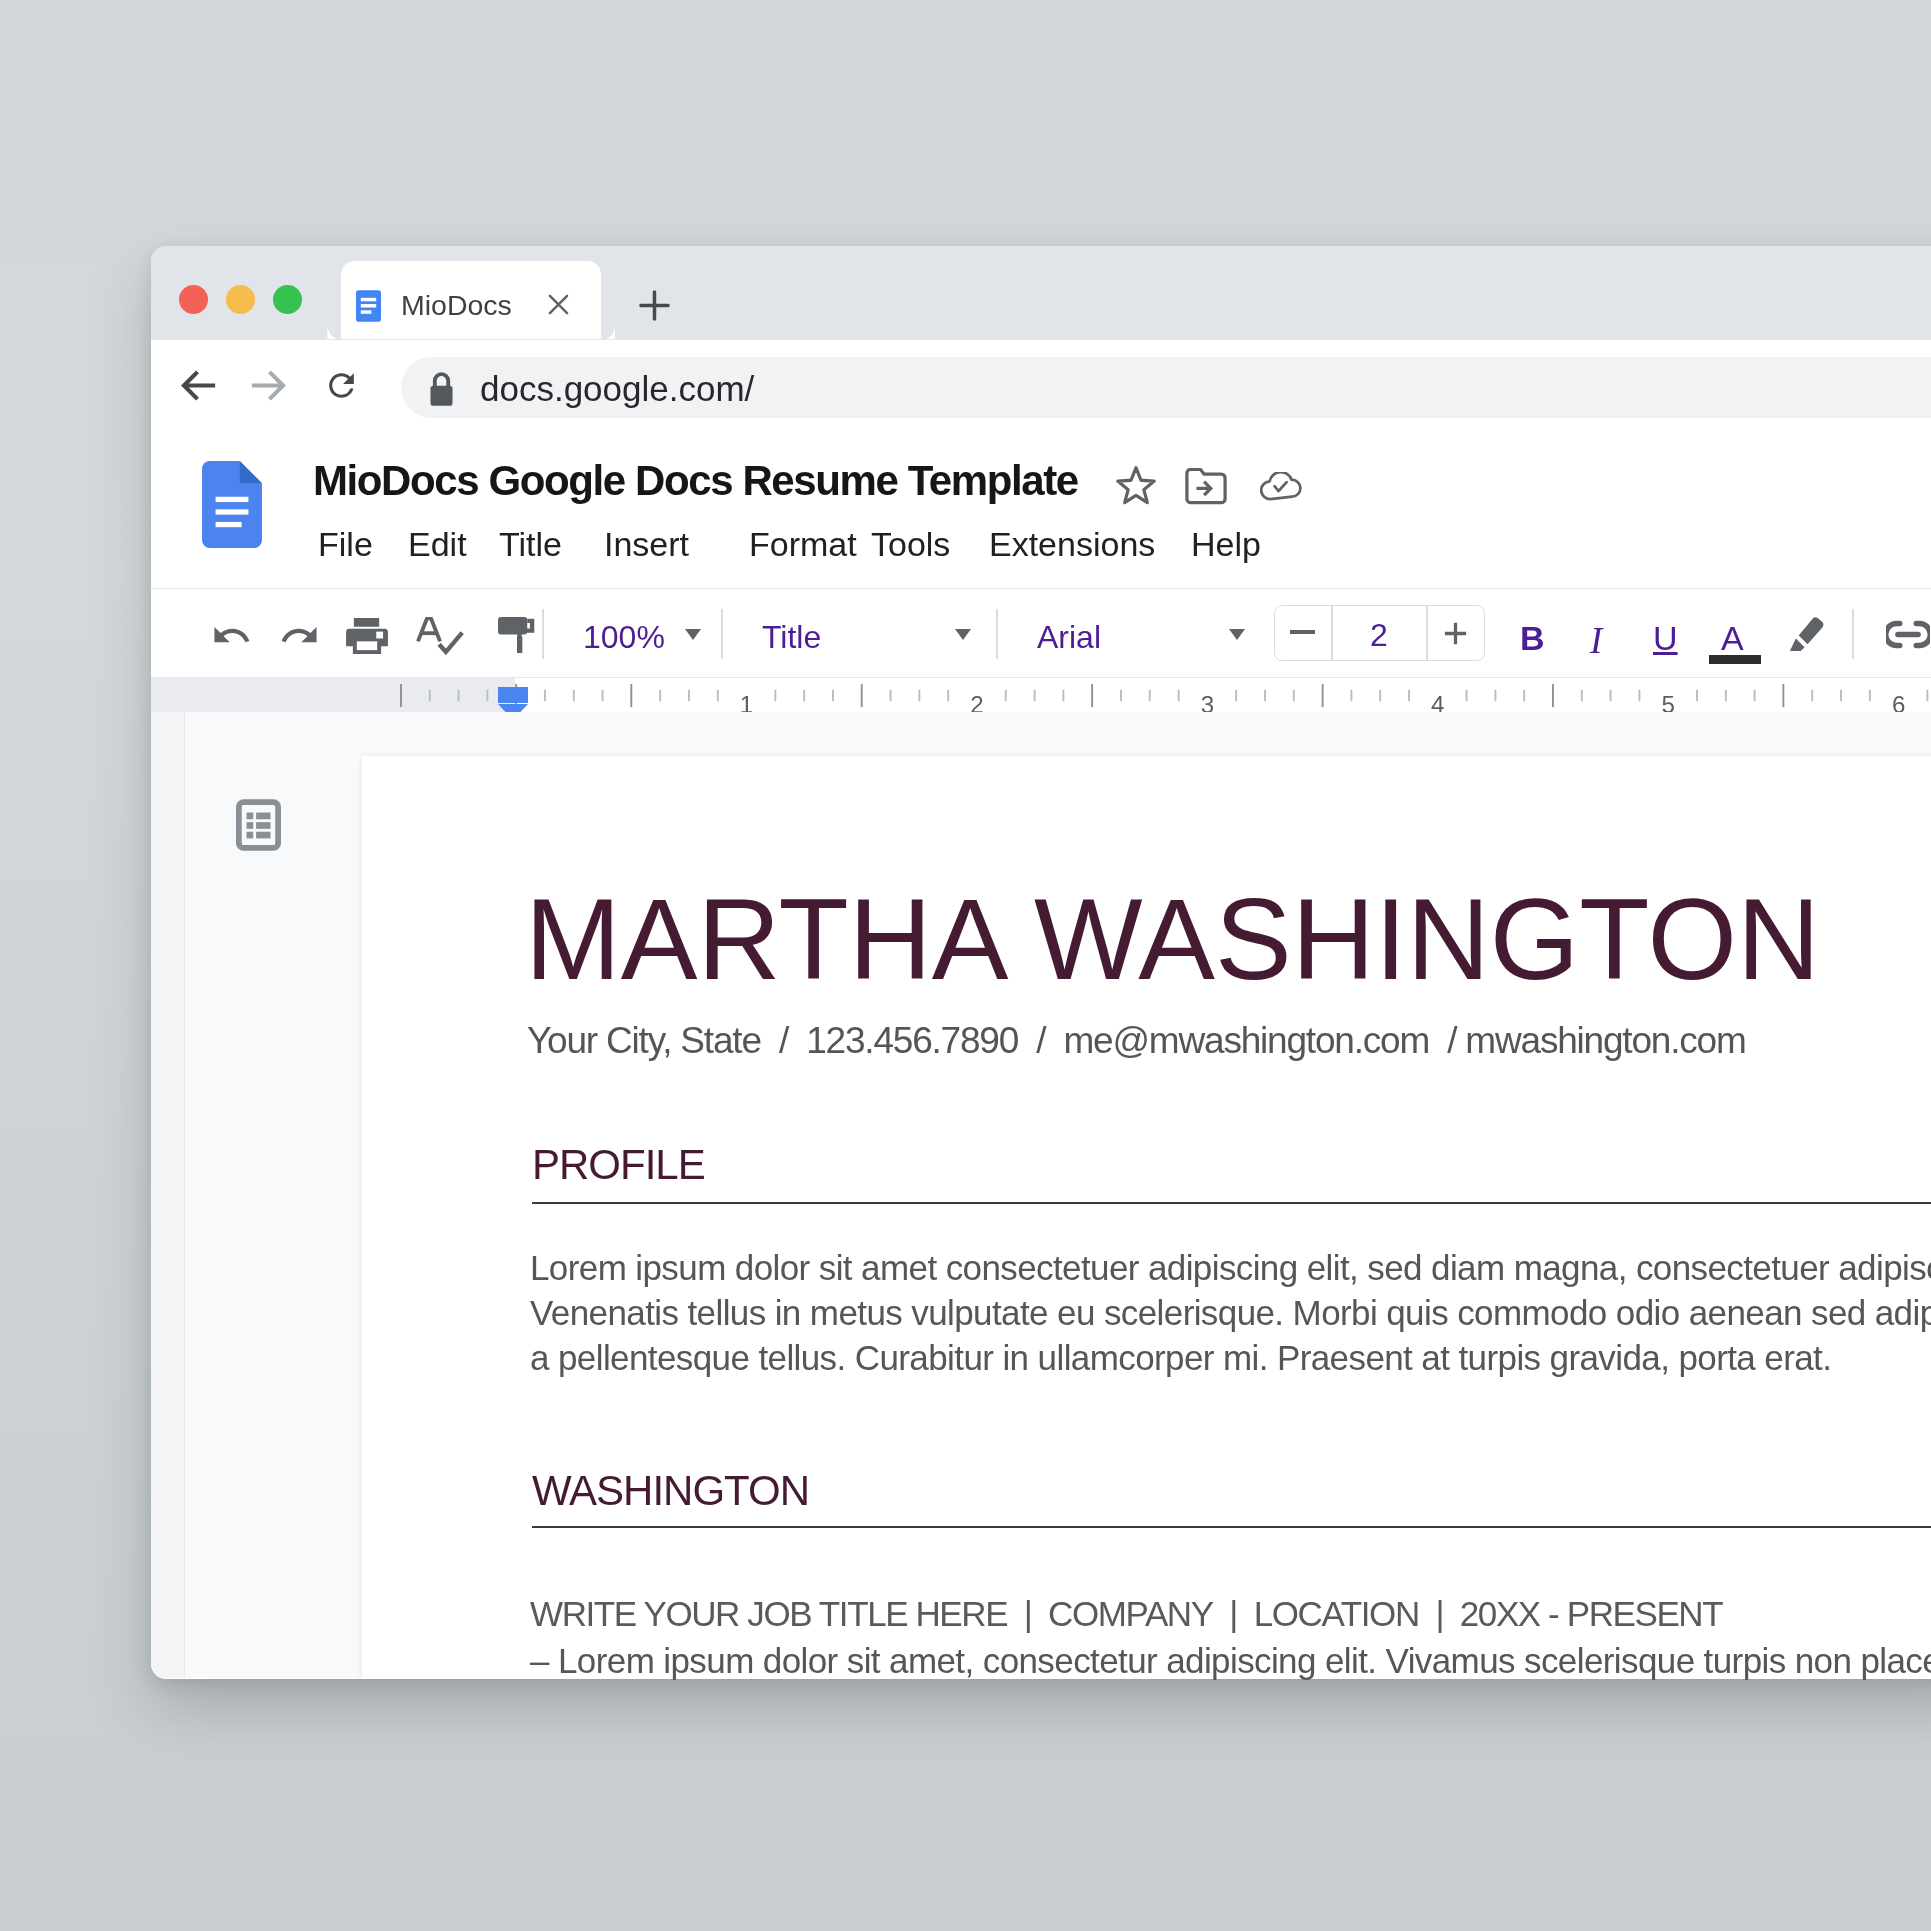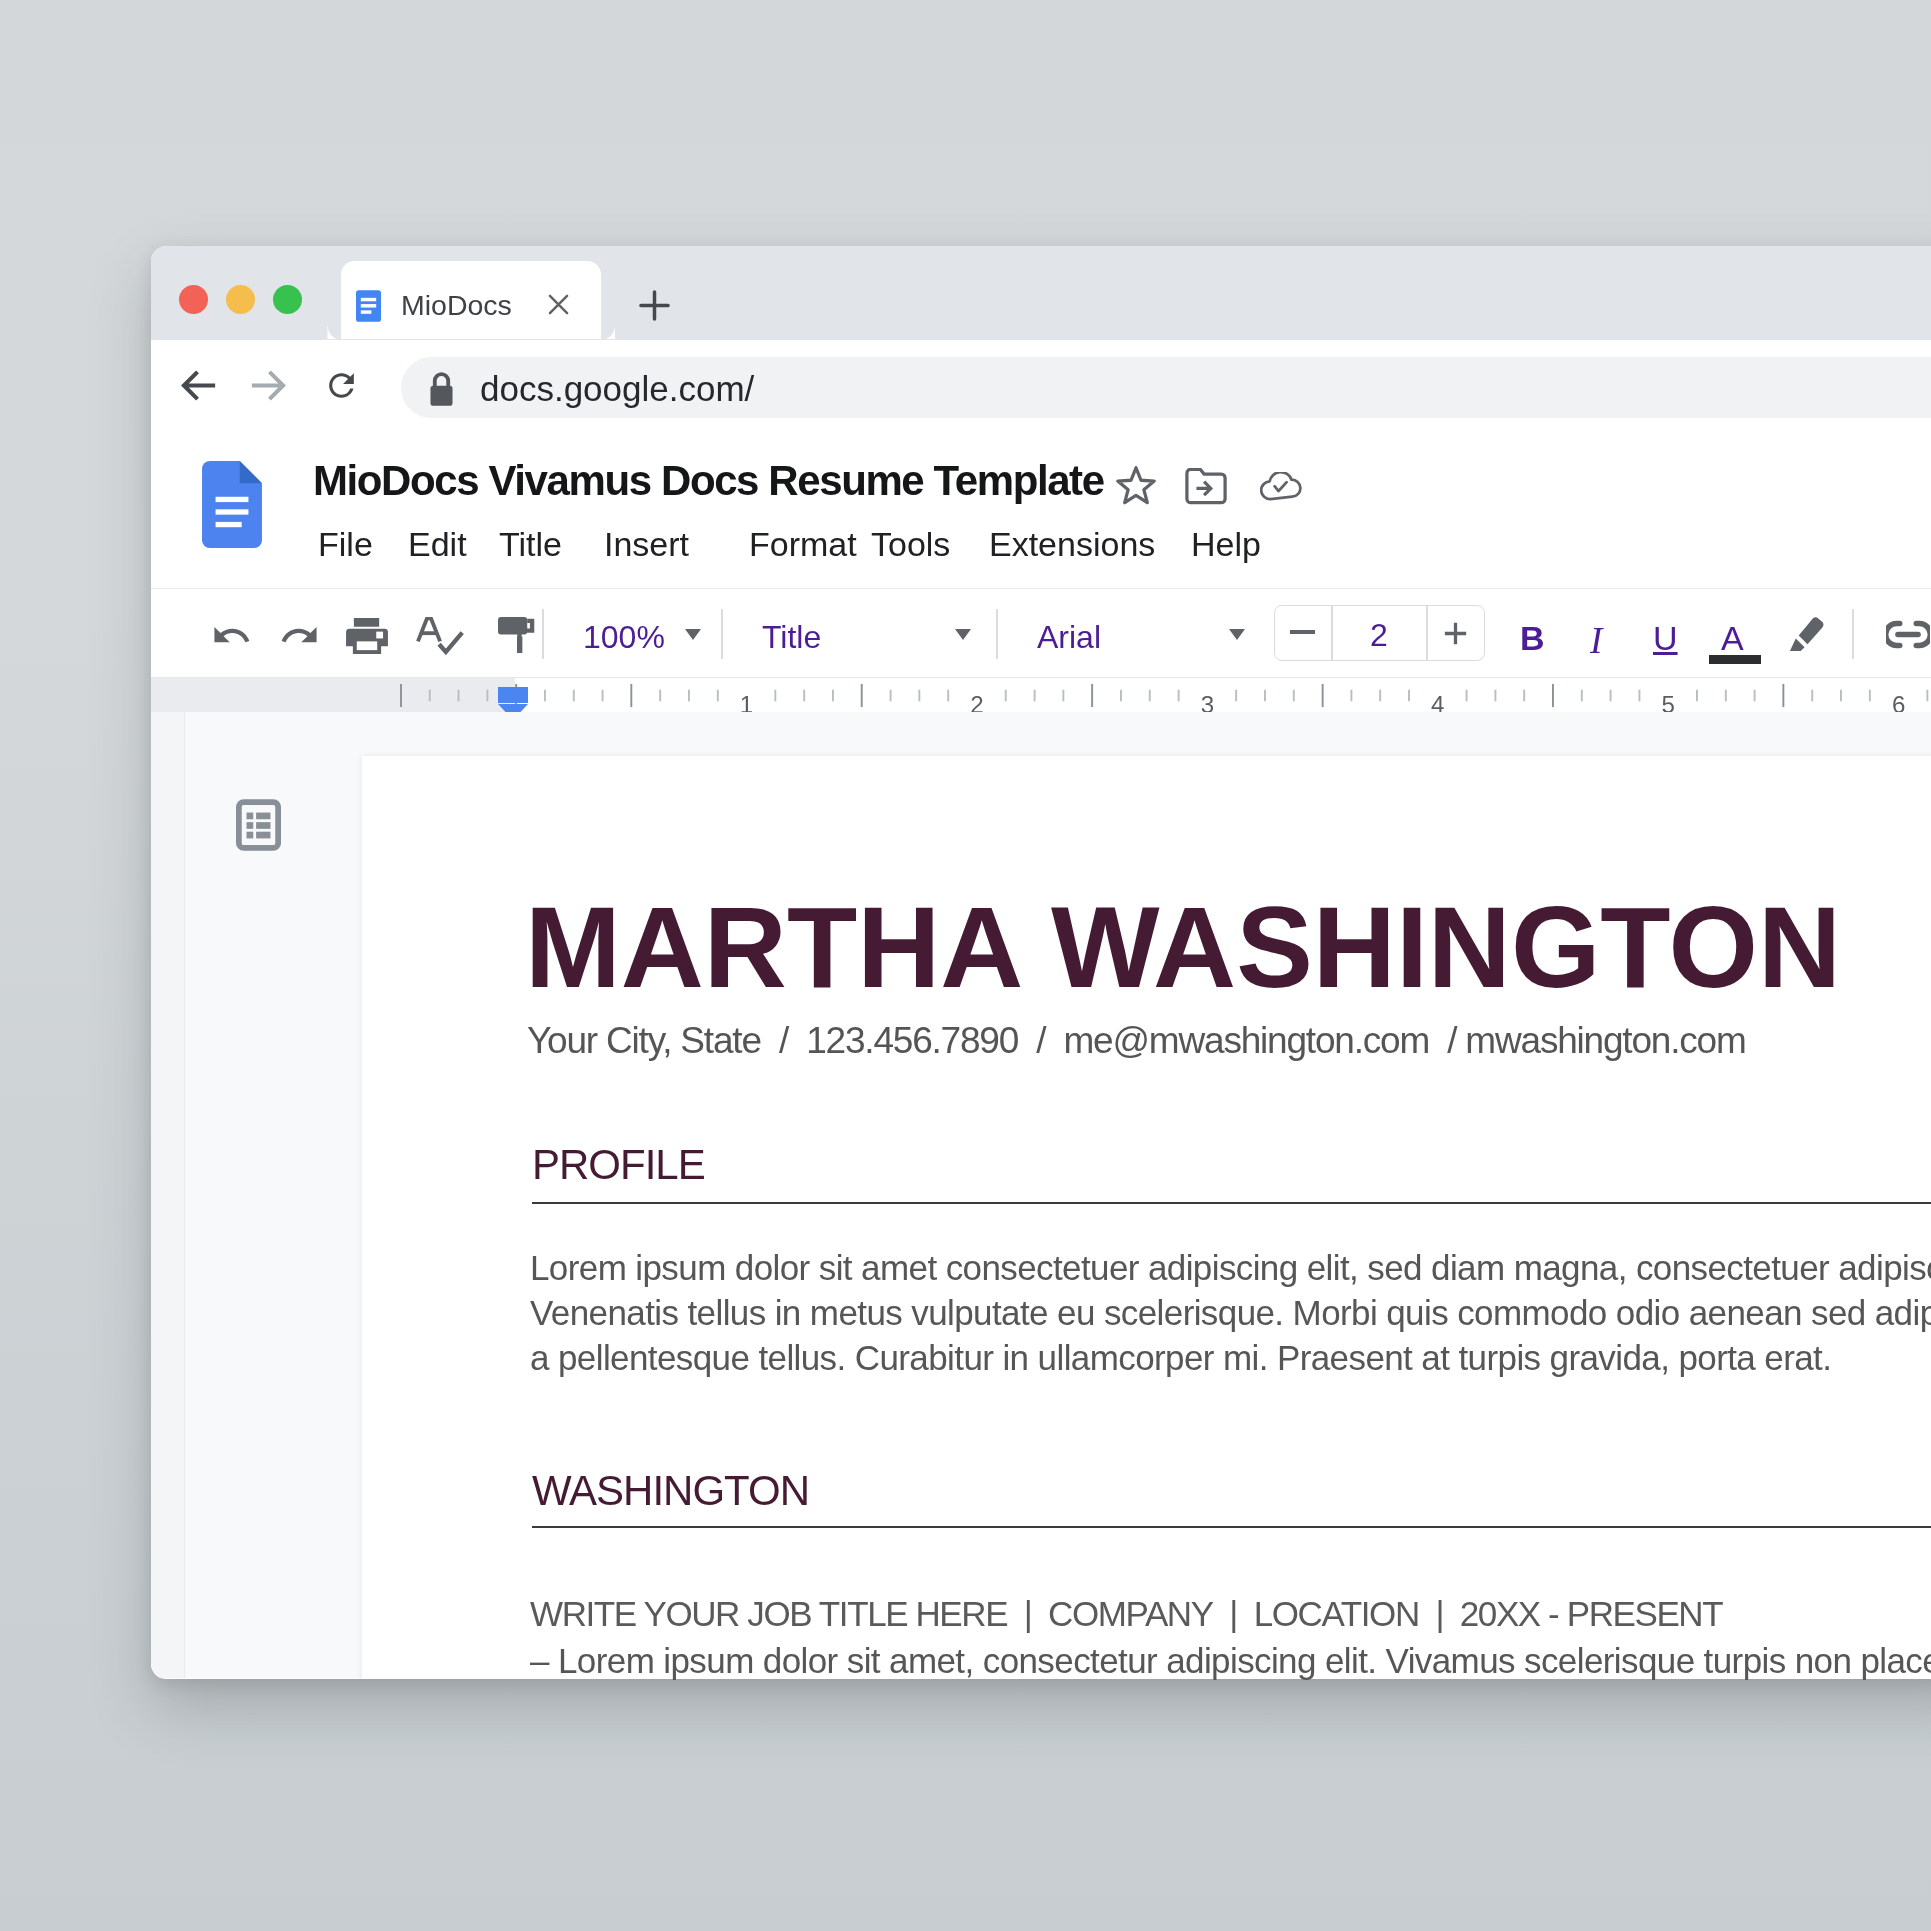--- a/index.html
+++ b/index.html
@@ -83,21 +83,21 @@
   </div>
 
   <div class="header">
     <svg class="abs" style="left:51px;top:30px;" width="60" height="87" viewBox="0 0 62 90">
       <path d="M0 8 a8 8 0 0 1 8 -8 L39 0 L62 23 L62 82 a8 8 0 0 1 -8 8 L8 90 a8 8 0 0 1 -8 -8 Z" fill="#4c83ee"></path>
       <path d="M39 0 L62 23 L39 23 Z" fill="#356ac9"></path>
       <rect x="14" y="37" width="34" height="5.5" fill="#fff"></rect>
       <rect x="14" y="50" width="34" height="5.5" fill="#fff"></rect>
       <rect x="14" y="63" width="27" height="5.5" fill="#fff"></rect>
     </svg>
-    <div class="title">MioDocs Vivamus Docs Resume Template</div>
+    <div class="title">MioDocs Google Docs Resume Template</div>
 
     <svg class="abs" style="left:961px;top:32px;" width="48" height="46" viewBox="0 0 24 24">
       <path d="M12 2.5 L14.6 9 L21.5 9.4 L16.1 13.9 L17.9 20.7 L12 16.9 L6.1 20.7 L7.9 13.9 L2.5 9.4 L9.4 9 Z" fill="none" stroke="#5f6368" stroke-width="1.7" stroke-linejoin="round"></path>
     </svg>
 
     <svg class="abs" style="left:1034px;top:37px;" width="42" height="37" viewBox="0 0 44 38">
       <path d="M2 5 a4 4 0 0 1 4 -4 L16 1 L20 6 L38 6 a4 4 0 0 1 4 4 L42 32 a4 4 0 0 1 -4 4 L6 36 a4 4 0 0 1 -4 -4 Z" fill="none" stroke="#5f6368" stroke-width="3.4"></path>
       <path d="M12 21 L26 21 M20 14 L27 21 L20 28" stroke="#5f6368" stroke-width="3.4" fill="none"></path>
     </svg>
 
@@ -252,21 +252,21 @@
       <rect x="11" y="14" width="7" height="7" fill="#898f96"></rect>
       <rect x="21" y="14" width="15" height="7" fill="#898f96"></rect>
       <rect x="11" y="24" width="7" height="7" fill="#898f96"></rect>
       <rect x="21" y="24" width="15" height="7" fill="#898f96"></rect>
       <rect x="11" y="34" width="7" height="7" fill="#898f96"></rect>
       <rect x="21" y="34" width="15" height="7" fill="#898f96"></rect>
     </svg>
   </div>
 </div>
 
-<div class="doc maroon nw" style="left:525px;top:882px;font-size:115px;font-weight:bold;line-height:115px;margin-top:8px;">MARTHA WASHINGTON</div>
+<div class="doc maroon nw" style="left:525px;top:882px;font-size:115px;font-weight:normal;line-height:115px;">MARTHA WASHINGTON</div>
 <div class="doc nw" style="left:527px;top:1022px;font-size:37px;line-height:37px;letter-spacing:-1.2px;color:#555;">Your City, State&nbsp; /&nbsp; 123.456.7890&nbsp; /&nbsp; me@mwashington.com&nbsp; / mwashington.com</div>
 <div class="doc maroon nw" style="left:532px;top:1144px;font-size:42px;line-height:42px;letter-spacing:-1px;">PROFILE</div>
 <div class="abs" style="left:532px;top:1202px;width:1409px;height:2.4px;background:#3a3a3a;"></div>
 <div class="doc nw" style="left:530px;top:1245px;font-size:35px;line-height:45px;letter-spacing:-0.6px;color:#565656;">Lorem ipsum dolor sit amet consectetuer adipiscing elit, sed diam magna, consectetuer adipiscing elit,<br>Venenatis tellus in metus vulputate eu scelerisque. Morbi quis commodo odio aenean sed adipiscing ut<br>a pellentesque tellus. Curabitur in ullamcorper mi. Praesent at turpis gravida, porta erat.</div>
 <div class="doc maroon nw" style="left:532px;top:1470px;font-size:42px;line-height:42px;letter-spacing:-1px;">WASHINGTON</div>
 <div class="abs" style="left:532px;top:1526px;width:1409px;height:2.4px;background:#3a3a3a;"></div>
 <div class="doc nw" style="left:530px;top:1583px;font-size:35px;line-height:35px;letter-spacing:-1.4px;color:#5a5a5a;margin-top:13px;">WRITE YOUR JOB TITLE HERE&nbsp; |&nbsp; COMPANY&nbsp; |&nbsp; LOCATION&nbsp; |&nbsp; 20XX - PRESENT</div>
 <div class="doc nw" style="left:530px;top:1643px;font-size:35px;line-height:35px;letter-spacing:-0.6px;color:#565656;">– Lorem ipsum dolor sit amet, consectetur adipiscing elit. Vivamus scelerisque turpis non placerat</div>
 
 

